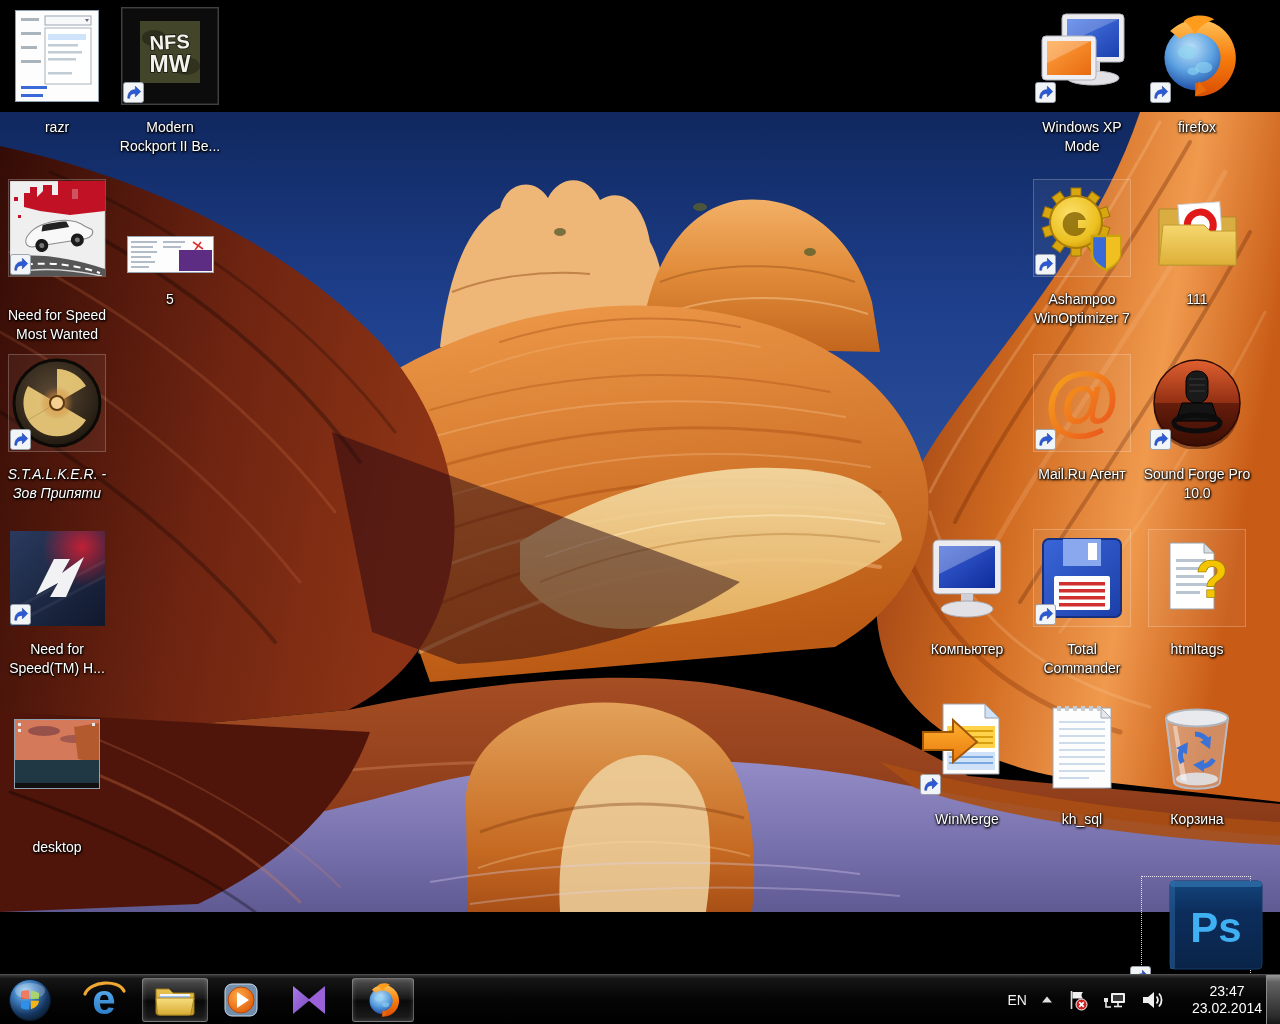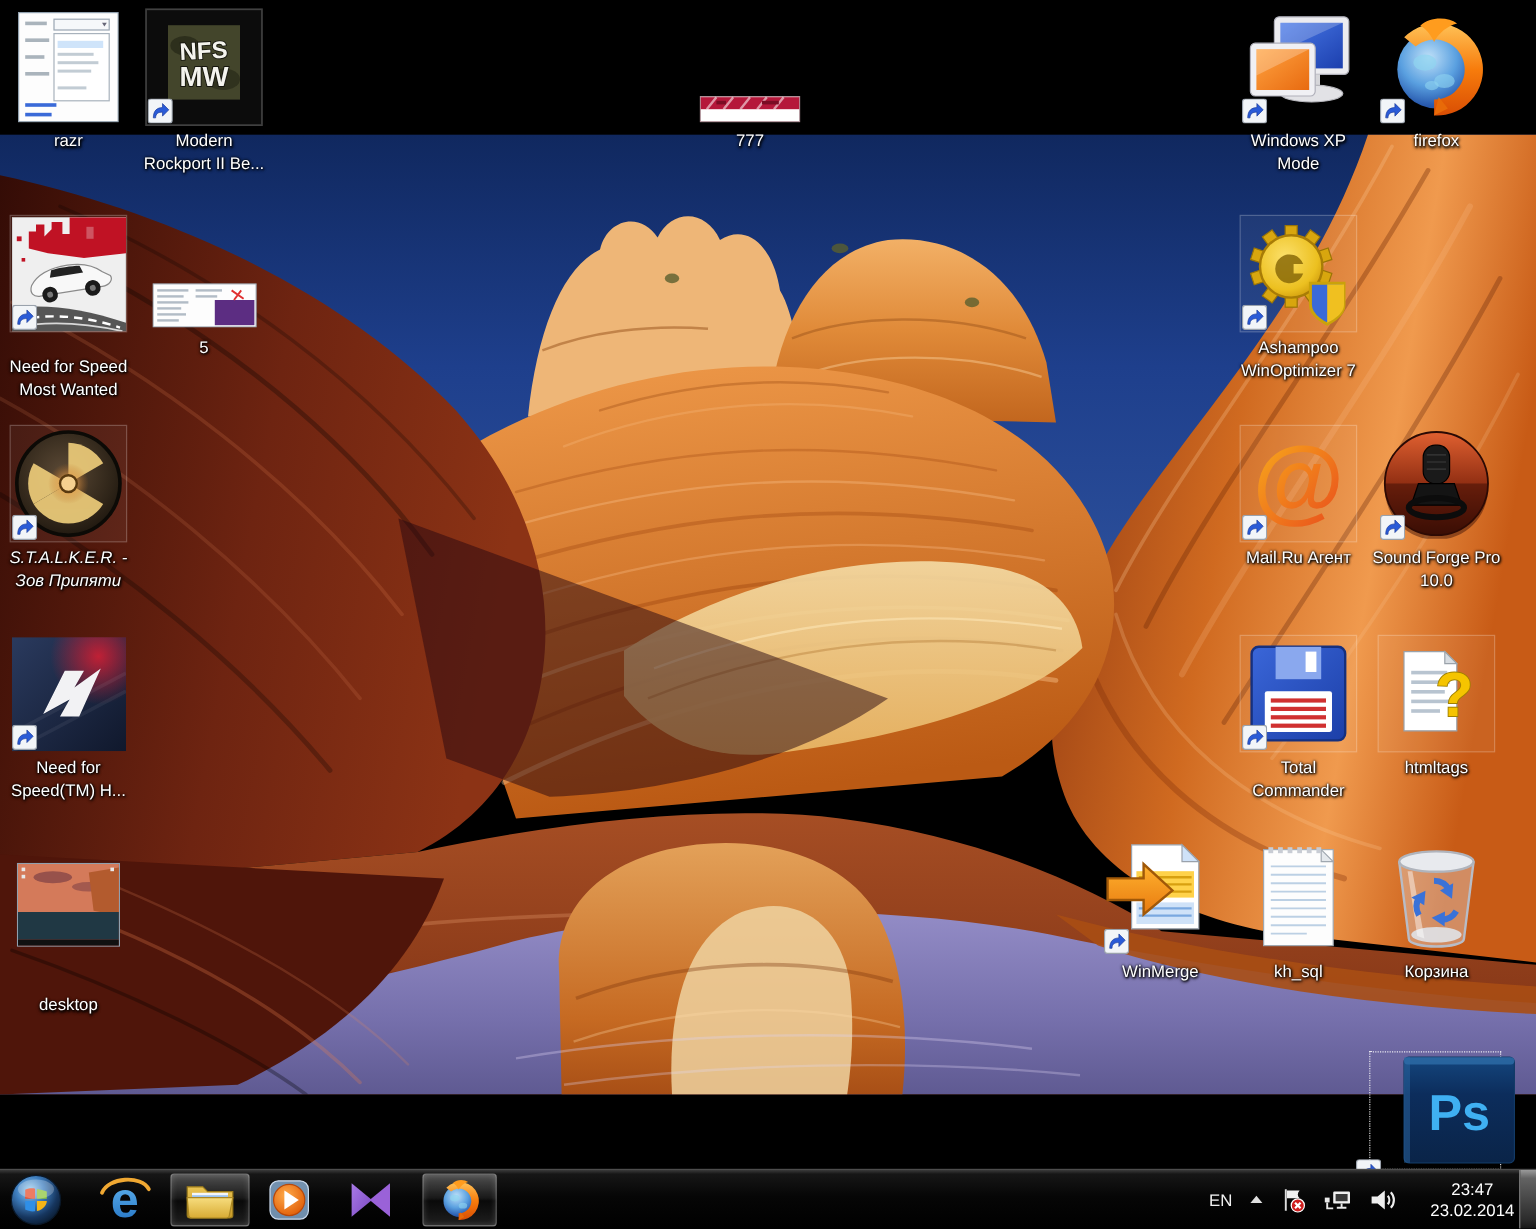--- a/index.html
+++ b/index.html
@@ -5,21 +5,21 @@
   html,body{margin:0;padding:0;background:#000;}
   .screen{position:relative;width:1280px;height:1024px;overflow:hidden;background:#000;
           font-family:"Liberation Sans",sans-serif;}
   .wallpaper{position:absolute;left:0;top:112px;width:1280px;height:800px;}
   .wallpaper svg{display:block;width:100%;height:100%;}
 
   
   .dicon{position:absolute;width:116px;display:flex;flex-direction:column;align-items:center;cursor:default;z-index:3;}
   .art{position:relative;width:96px;height:96px;display:flex;align-items:center;justify-content:center;}
   .boxed{outline:1px solid rgba(255,255,255,0.25);background:rgba(255,255,255,0.05);}
-  .label{margin-top:4px;text-align:center;font-size:14px;line-height:19px;color:#fff;
+  .label{margin-top:14px;text-align:center;font-size:14px;line-height:19px;color:#fff;
          text-shadow:0 1px 3px rgba(0,0,0,.95),0 0 2px #000,1px 1px 2px #000;}
   .label span{display:block;white-space:nowrap;}
   .sc{position:absolute;left:1px;bottom:1px;width:21px;height:21px;}
   .ps-frame{position:absolute;left:1141px;top:876px;width:108px;height:97px;
             border:1px dotted rgba(255,255,255,.85);z-index:3;display:flex;align-items:flex-start;justify-content:center;}
   .ps-art{position:relative;width:94px;height:108px;margin-top:3px;padding-left:40px;}
 
   
   .taskbar{position:absolute;left:0;right:0;bottom:0;height:49px;z-index:5;
            background:linear-gradient(180deg,#3a3a3a 0,#161616 7%,#060606 45%,#000 100%);
@@ -205,41 +205,20 @@
           <rect x=".5" y=".5" width="21" height="21" rx="2.5" fill="#f2f5f8" stroke="#9aa2ac"></rect>
           <path d="M5,17 C5,10.5 8.5,8 13,8 L13,4.5 L18.5,10 L13,15.5 L13,12 C9.5,12 7,13 7,17 Z" fill="#2a5bd7" stroke="#1a3a9a" stroke-width=".6"></path>
         </svg>
     </div>
     <div class="label">
       <span>Modern</span>
         <span>Rockport II Be...</span>
     </div>
   </div>
 
-  <div class="dicon" style="left:567px;top:8px;">
-    <div class="art">
-      <svg width="84" height="22" viewBox="0 0 84 22" style="margin-top:70px;">
-        <rect x=".5" y=".5" width="83" height="21" fill="#fff" stroke="#b09098"></rect>
-        <rect x="1" y="1" width="82" height="10" fill="#b5173a"></rect>
-        <g stroke="rgba(255,255,255,.55)" stroke-width="2">
-          <line x1="6" y1="11" x2="14" y2="1"></line>
-            <line x1="20" y1="11" x2="28" y2="1"></line>
-            <line x1="34" y1="11" x2="42" y2="1"></line>
-          <line x1="48" y1="11" x2="56" y2="1"></line>
-            <line x1="62" y1="11" x2="70" y2="1"></line>
-        </g>
-        <rect x="14" y="4" width="8" height="3" fill="#7a0c24"></rect>
-          <rect x="52" y="4" width="14" height="3" fill="#7a0c24"></rect>
-      </svg>
-    </div>
-    <div class="label">
-      <span>777</span>
-        <span></span>
-    </div>
-  </div>
 
   <div class="dicon" style="left:1024px;top:8px;">
     <div class="art">
       <svg width="96" height="96" viewBox="0 0 96 96">
         <defs>
           <linearGradient id="scrB" x1="0" y1="0" x2="1" y2="1">
               <stop offset="0" stop-color="#4a7ae8"></stop>
               <stop offset="1" stop-color="#1c3fae"></stop>
             </linearGradient>
           <linearGradient id="scrO" x1="0" y1="0" x2="1" y2="1">
@@ -390,20 +369,43 @@
           <rect x=".5" y=".5" width="21" height="21" rx="2.5" fill="#f2f5f8" stroke="#9aa2ac"></rect>
           <path d="M5,17 C5,10.5 8.5,8 13,8 L13,4.5 L18.5,10 L13,15.5 L13,12 C9.5,12 7,13 7,17 Z" fill="#2a5bd7" stroke="#1a3a9a" stroke-width=".6"></path>
         </svg>
     </div>
     <div class="label">
       <span>Ashampoo</span>
         <span>WinOptimizer 7</span>
     </div>
   </div>
 
+  <div class="dicon" style="left:1139px;top:180px;">
+    <div class="art">
+      <svg width="95" height="95" viewBox="0 0 95 95">
+        <defs>
+            <linearGradient id="fold" x1="0" y1="0" x2="0" y2="1">
+              <stop offset="0" stop-color="#f6d76e"></stop>
+              <stop offset="1" stop-color="#ddAf38"></stop>
+            </linearGradient>
+          </defs>
+        <path d="M9,28 L36,28 L44,36 L86,36 L86,84 L9,84 Z" fill="#d9ad42" stroke="#b08a28"></path>
+        <g transform="rotate(-4 52 54)">
+          <rect x="30" y="22" width="42" height="56" fill="#fff" stroke="#c8c8c8"></rect>
+          <circle cx="51" cy="44" r="13" stroke="#e01818" stroke-width="7" fill="none"></circle>
+          <rect x="36" y="58" width="24" height="17" fill="#c08a74"></rect>
+        </g>
+        <path d="M9,84 L13,44 L54,44 L60,50 L86,50 L86,84 Z" fill="url(#fold)" stroke="#c09a2e"></path>
+      </svg>
+    </div>
+    <div class="label">
+      <span>111</span>
+        <span></span>
+    </div>
+  </div>
 
   <div class="dicon" style="left:-1px;top:355px;font-style:italic;">
     <div class="art boxed">
       <svg width="92" height="92" viewBox="0 0 92 92">
         <defs>
             <radialGradient id="stal" cx=".45" cy=".4" r=".7">
               <stop offset="0" stop-color="#5c4a36"></stop>
               <stop offset=".7" stop-color="#2e2418"></stop>
               <stop offset="1" stop-color="#17110a"></stop>
             </radialGradient>
@@ -512,20 +514,41 @@
           <rect x=".5" y=".5" width="21" height="21" rx="2.5" fill="#f2f5f8" stroke="#9aa2ac"></rect>
           <path d="M5,17 C5,10.5 8.5,8 13,8 L13,4.5 L18.5,10 L13,15.5 L13,12 C9.5,12 7,13 7,17 Z" fill="#2a5bd7" stroke="#1a3a9a" stroke-width=".6"></path>
         </svg>
     </div>
     <div class="label">
       <span>Need for</span>
         <span>Speed(TM) H...</span>
     </div>
   </div>
 
+  <div class="dicon" style="left:909px;top:530px;">
+    <div class="art">
+      <svg width="96" height="96" viewBox="0 0 96 96">
+        <defs>
+            <linearGradient id="cscr" x1="0" y1="0" x2="1" y2="1">
+              <stop offset="0" stop-color="#3a63d8"></stop>
+              <stop offset="1" stop-color="#0e2a9a"></stop>
+            </linearGradient>
+          </defs>
+        <rect x="14" y="10" width="68" height="54" rx="5" fill="#ececf0" stroke="#9a9aa2"></rect>
+        <rect x="20" y="16" width="56" height="42" fill="url(#cscr)"></rect>
+        <polygon points="20,16 76,16 20,44" fill="rgba(255,255,255,.28)"></polygon>
+        <rect x="42" y="64" width="12" height="10" fill="#cfcfd5"></rect>
+        <ellipse cx="48" cy="79" rx="26" ry="8" fill="#e2e2e6" stroke="#a8a8b0"></ellipse>
+      </svg>
+    </div>
+    <div class="label">
+      <span>Компьютер</span>
+        <span></span>
+    </div>
+  </div>
 
   <div class="dicon" style="left:1024px;top:530px;">
     <div class="art boxed">
       <svg width="88" height="88" viewBox="0 0 88 88">
         <defs>
             <linearGradient id="tcg" x1="0" y1="0" x2="1" y2="1">
               <stop offset="0" stop-color="#3a66d8"></stop>
               <stop offset="1" stop-color="#1c3fa8"></stop>
             </linearGradient>
           </defs>

